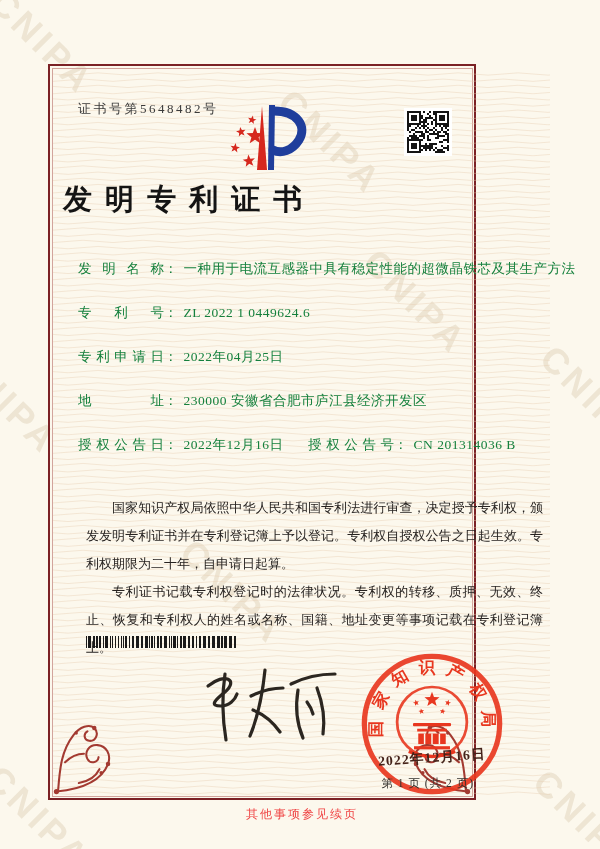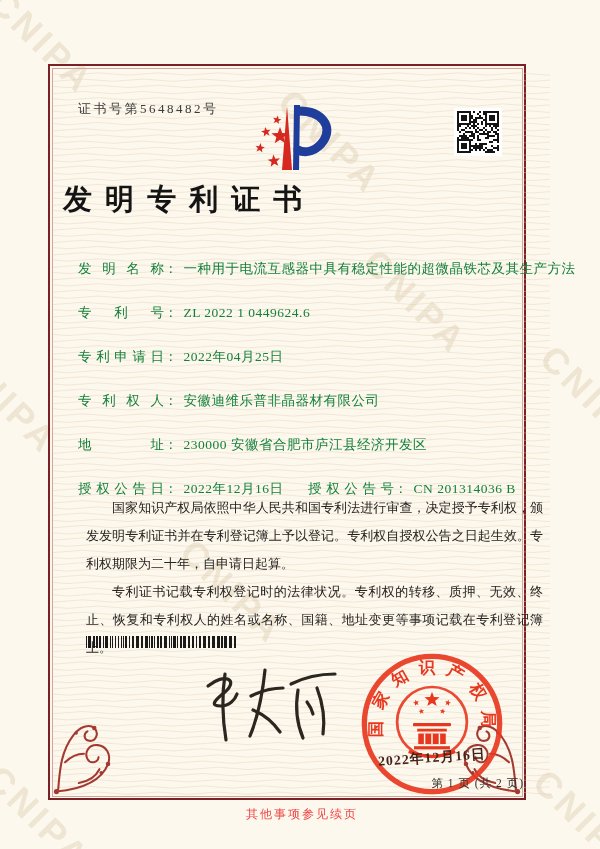--- a/index.html
+++ b/index.html
@@ -20,21 +20,21 @@
     font-weight:700;
     font-size:36px;
     letter-spacing:4px;
     color:rgba(196,173,138,0.26);
     transform:translate(-50%,-50%) rotate(45deg);
     white-space:nowrap;
   }
 
   
   .frame {
-    position:absolute; left:48px; top:64px; width:478px; height:736px;
+    position:absolute; left:48px; top:64px; width:428px; height:736px;
     border:2.5px solid #7b2125;
     z-index:2;
   }
   .frame-inner {
     position:absolute; inset:1.5px;
     border:1px solid #d2a49c;
   }
   .waves { position:absolute; inset:3px; z-index:0; }
   .flourish { position:absolute; z-index:1; width:86px; height:86px; }
   .flourish.bl { left:3px; bottom:3px; }
@@ -417,23 +417,20 @@
       <div class="frow">
         <span class="flabel">发明名称</span><span class="fcolon">：</span><span class="fvalue">一种用于电流互感器中具有稳定性能的超微晶铁芯及其生产方法</span>
       </div>
       <div class="frow">
         <span class="flabel">专利号</span><span class="fcolon">：</span><span class="fvalue">ZL 2022 1 0449624.6</span>
       </div>
       <div class="frow">
         <span class="flabel">专利申请日</span><span class="fcolon">：</span><span class="fvalue">2022年04月25日</span>
       </div>
       <div class="frow">
-        <span class="flabel">专利权人</span><span class="fcolon">：</span><span class="fvalue">安徽迪维乐普非晶器材有限公司</span>
-      </div>
-      <div class="frow">
         <span class="flabel">地址</span><span class="fcolon">：</span><span class="fvalue">230000 安徽省合肥市庐江县经济开发区</span>
       </div>
       <div class="frow">
         <span>
           <span class="flabel">授权公告日</span><span class="fcolon">：</span><span class="fvalue">2022年12月16日</span>
         </span>
         <span class="fpair2">
           <span class="flabel">授权公告号</span><span class="fcolon">：</span><span class="fvalue">CN 201314036 B</span>
         </span>
       </div>

